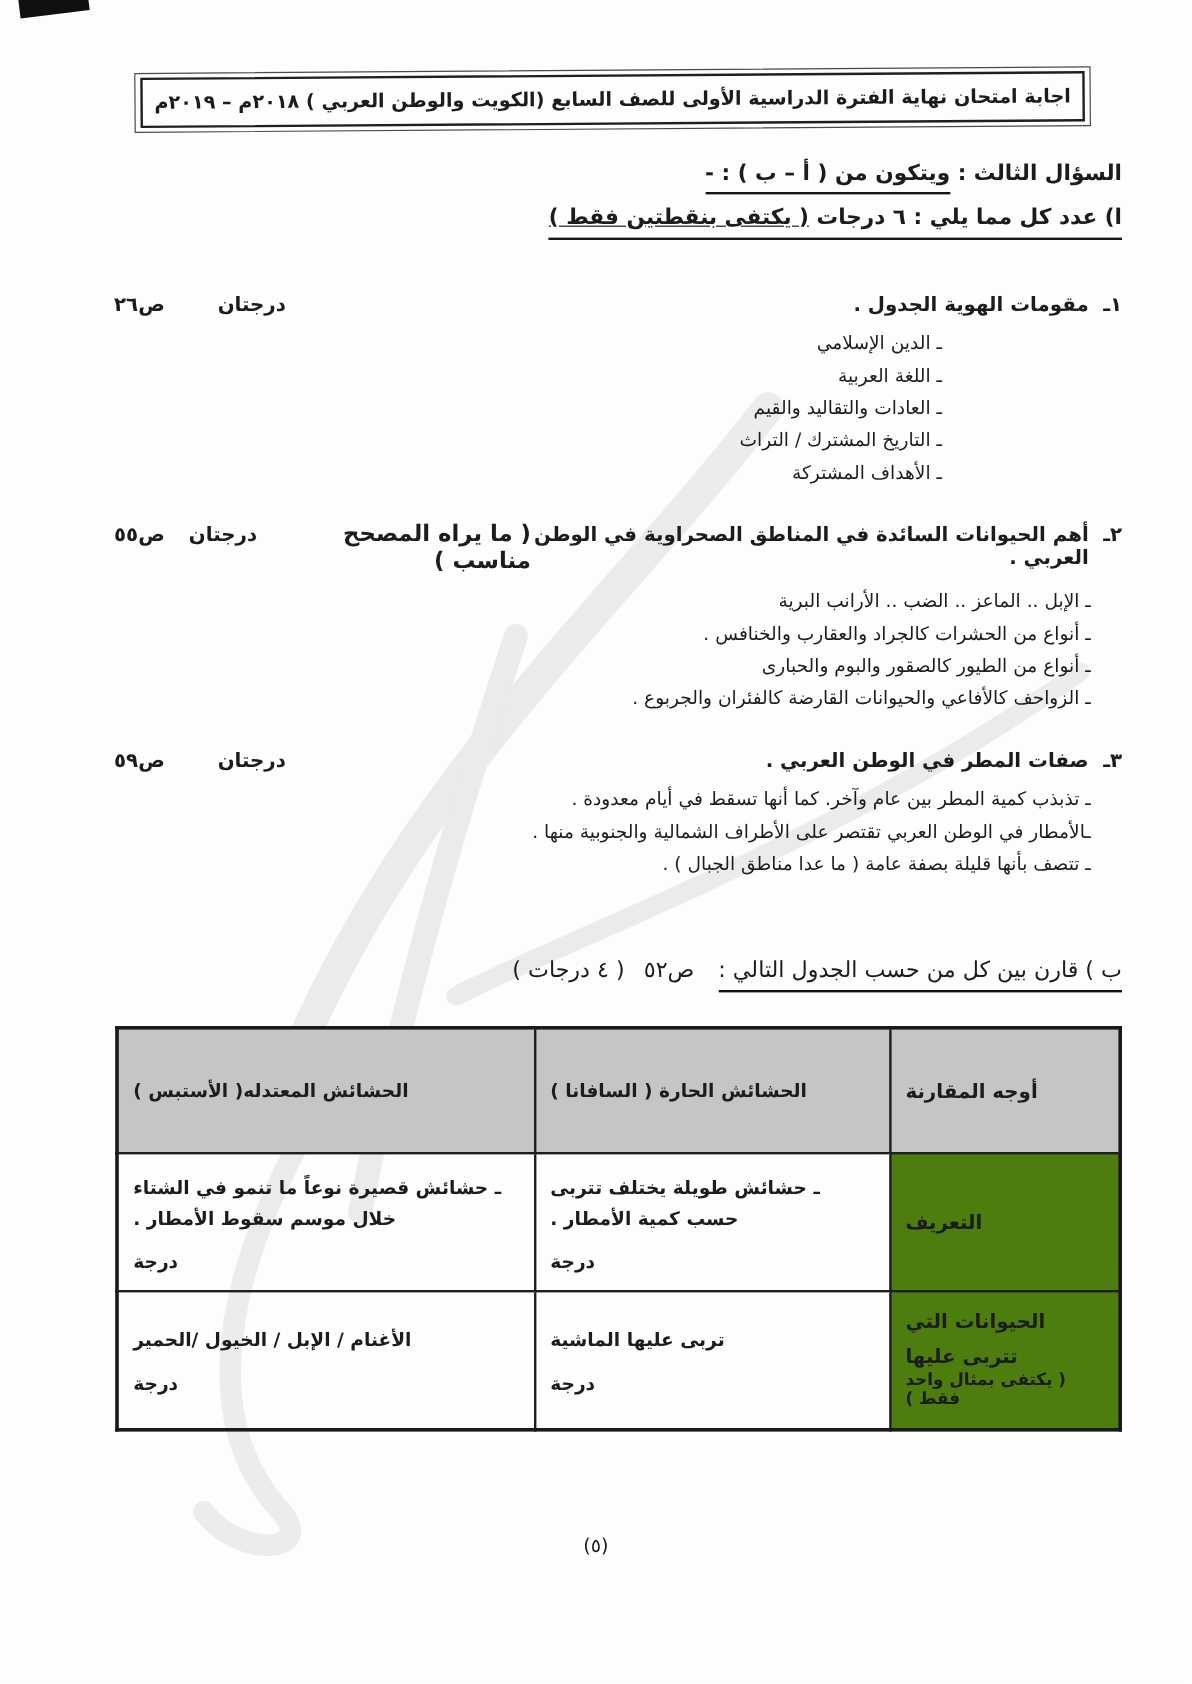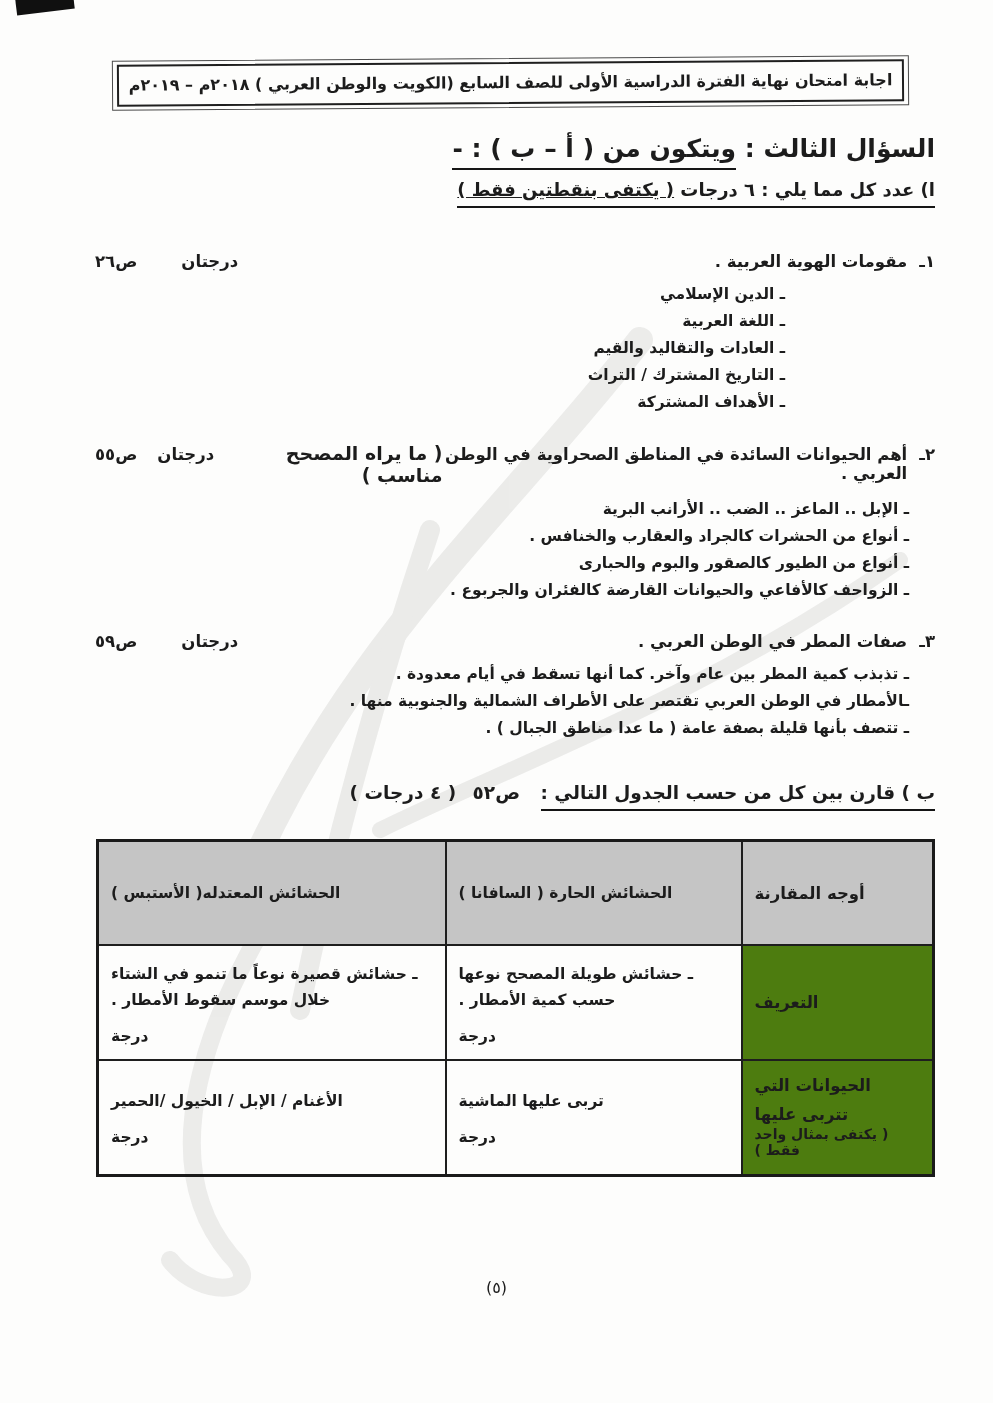--- a/index.html
+++ b/index.html
@@ -28,21 +28,21 @@
   .header-box{
     border:2px solid #1f1f1f;
     text-align:center;
     padding:9px 6px 10px;
     font-weight:bold;
     font-size:16px;
   }
 
   .body-area{padding:0 58px 0 95px;}
 
-  .q-title{margin-top:26px;font-size:25px;font-weight:bold;}
+  .q-title{margin-top:26px;font-size:18px;font-weight:bold;}
   .q-title .rest{border-bottom:2px solid #161616;padding-bottom:5px;}
 
   .part-a{
     margin-top:16px;font-size:18px;font-weight:bold;
     display:inline-block;border-bottom:2px solid #161616;padding-bottom:6px;
   }
   .part-a .note{text-decoration:underline;}
 
   .section{margin-top:0;}
   .sec-head{display:flex;align-items:baseline;font-weight:bold;font-size:16.5px;}
@@ -50,25 +50,25 @@
   .sec-head .marks{margin-right:auto;}
   .sec-head .pref{margin-right:44px;}
   .sec-head .inline-note{margin-right:auto;font-size:19px;}
   .sec-head .marks-tight{margin-right:16px;}
   .sec-head .pref-tight{margin-right:20px;}
 
   .sec1{margin-top:44px;}
   .sec2{margin-top:26px;}
   .sec3{margin-top:28px;}
 
-  .ans-list{margin-top:10px;font-size:15.5px;line-height:27px;font-weight:bold;}
+  .ans-list{margin-top:10px;font-size:15.5px;line-height:27px;font-weight:normal;}
   .indent-deep{padding-right:150px;}
   .indent-shallow{padding-right:26px;}
 
-  .part-b{margin-top:40px;font-size:18.5px;font-weight:bold;}
+  .part-b{margin-top:64px;font-size:18.5px;font-weight:normal;}
   .part-b .bhead{border-bottom:2.5px solid #141414;padding-bottom:6px;}
   .part-b .pref{margin-right:14px;}
   .part-b .bmarks{margin-right:10px;}
 
   table.cmp{
     margin-top:36px;
     border-collapse:collapse;
     table-layout:fixed;
     width:836px;
     border:3px solid #1a1a1a;
@@ -128,21 +128,21 @@
       <div>
         <div class="part-a">
           <span>ا) عدد كل مما يلي : ٦ درجات</span>
           <span class="note">( يكتفى بنقطتين فقط )</span>
         </div>
       </div>
 
       <div class="section sec1">
         <div class="sec-head">
           <span class="num">١ـ</span>
-          <span class="htxt">مقومات الهوية العربية .</span>
+          <span class="htxt">مقومات الهوية الجدول .</span>
           <span class="marks">درجتان</span>
           <span class="pref">ص٢٦</span>
         </div>
         <div class="ans-list indent-deep">
           <div class="item">ـ الدين الإسلامي</div>
           <div class="item">ـ اللغة العربية</div>
           <div class="item">ـ العادات والتقاليد والقيم</div>
           <div class="item">ـ التاريخ المشترك / التراث</div>
           <div class="item">ـ الأهداف المشتركة</div>
         </div>
@@ -192,21 +192,21 @@
         </colgroup>
         <tbody>
             <tr class="hdr-row">
           <th class="aspect-h">أوجه المقارنة</th>
           <th>الحشائش الحارة ( السافانا )</th>
           <th>الحشائش المعتدله( الأستبس )</th>
         </tr>
         <tr class="body-row">
           <td class="aspect-cell">التعريف</td>
           <td>
-            <div class="cell-text">ـ حشائش طويلة المصحح نوعها حسب كمية الأمطار .</div>
+            <div class="cell-text">ـ حشائش طويلة يختلف تتربى حسب كمية الأمطار .</div>
             <div class="cell-mark">درجة</div>
           </td>
           <td>
             <div class="cell-text">ـ حشائش قصيرة نوعاً ما تنمو في الشتاء خلال موسم سقوط الأمطار .</div>
             <div class="cell-mark">درجة</div>
           </td>
         </tr>
         <tr class="body-row">
           <td class="aspect-cell">
             <div>الحيوانات التي</div>

